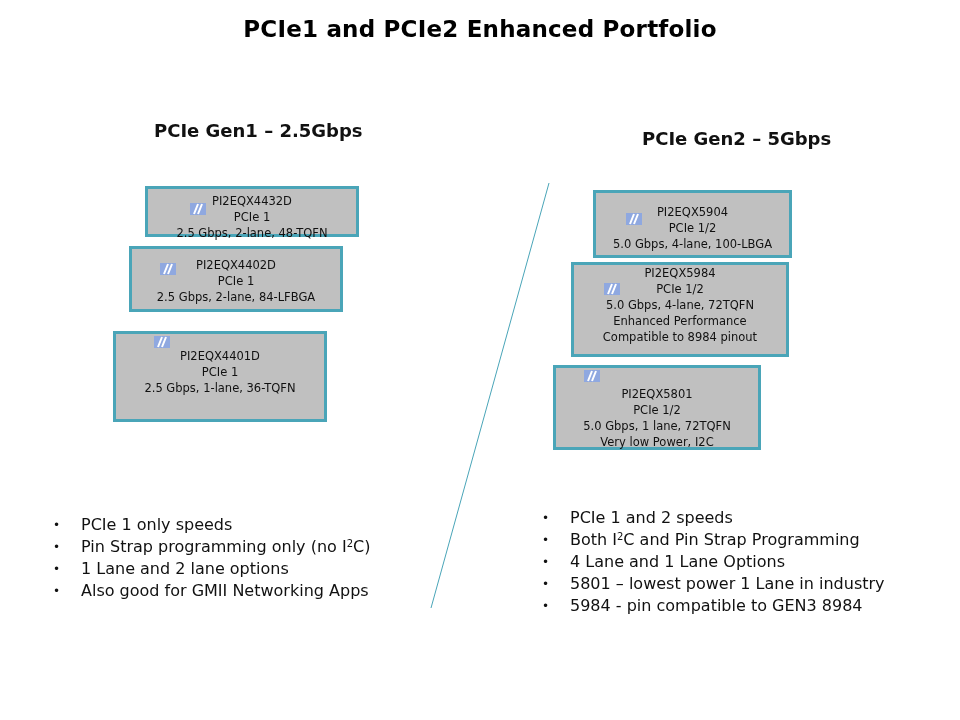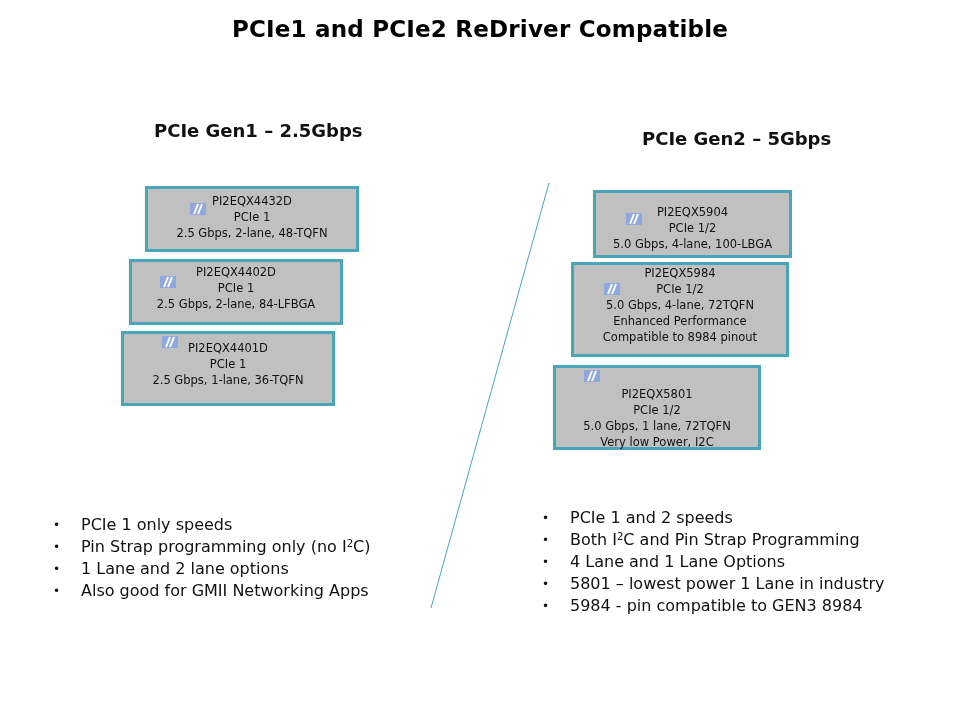--- a/index.html
+++ b/index.html
@@ -14,50 +14,50 @@
   .card .line { display:block; white-space:nowrap; }
   .bullets { position:absolute; list-style:none; margin:18px; padding:0; font-size:16px; line-height:22px; color:#111; }
   .bullets li { position:relative; padding-left:30px; white-space:nowrap; }
   .bullets li::before { content:"\2022"; position:absolute; left:2px; font-size:12px; }
   sup { font-size:10px; vertical-align:5px; line-height:0; }
   svg.divider { position:absolute; left:0; top:0; }
 </style>
 </head>
 <body>
 
-<div class="title">PCIe1 and PCIe2 ReDriver Compatible</div>
+<div class="title">PCIe1 and PCIe2 Enhanced Portfolio</div>
 
 <div class="heading" style="left:154px; top:120px;">PCIe Gen1 – 2.5Gbps</div>
 <div class="heading" style="left:642px; top:128px;text-align:center;">PCIe Gen2 – 5Gbps</div>
 
 <svg class="divider" width="960" height="720">
   <line x1="549" y1="183" x2="431" y2="608" stroke="#4aa5b8" stroke-width="1"></line>
 </svg>
 
-<div class="card" style="left:145px; top:186px; width:214px; height:66px; padding-top:4px;">
+<div class="card" style="left:145px; top:186px; width:214px; height:51px; padding-top:4px;">
   <span class="logo" style="left:42px; top:14px;"><svg width="16" height="12">
         <rect width="16" height="12" fill="#8fa8e0"></rect>
         <path d="M4 11 L8 1 M8 11 L12 1" stroke="#fff" stroke-width="2"></path>
       </svg></span>
   <span class="line">PI2EQX4432D</span>
   <span class="line">PCIe 1</span>
   <span class="line">2.5 Gbps,  2-lane, 48-TQFN</span>
 </div>
 
-<div class="card" style="left:129px; top:259px; width:214px; height:66px; padding-top:2px;">
+<div class="card" style="left:129px; top:246px; width:214px; height:66px; padding-top:8px;">
   <span class="logo" style="left:28px; top:14px;"><svg width="16" height="12">
         <rect width="16" height="12" fill="#8fa8e0"></rect>
         <path d="M4 11 L8 1 M8 11 L12 1" stroke="#fff" stroke-width="2"></path>
       </svg></span>
   <span class="line">PI2EQX4402D</span>
   <span class="line">PCIe 1</span>
   <span class="line">2.5 Gbps,  2-lane, 84-LFBGA</span>
 </div>
 
-<div class="card" style="left:113px; top:331px; width:214px; height:75px; padding-top:6px;margin-left:8px;">
+<div class="card" style="left:113px; top:331px; width:214px; height:91px; padding-top:14px;">
   <span class="logo" style="left:38px; top:2px;"><svg width="16" height="12">
         <rect width="16" height="12" fill="#8fa8e0"></rect>
         <path d="M4 11 L8 1 M8 11 L12 1" stroke="#fff" stroke-width="2"></path>
       </svg></span>
   <span class="line">PI2EQX4401D</span>
   <span class="line">PCIe 1</span>
   <span class="line">2.5 Gbps,  1-lane, 36-TQFN</span>
 </div>
 
 <div class="card" style="left:593px; top:190px; width:199px; height:68px; padding-top:11px;">

